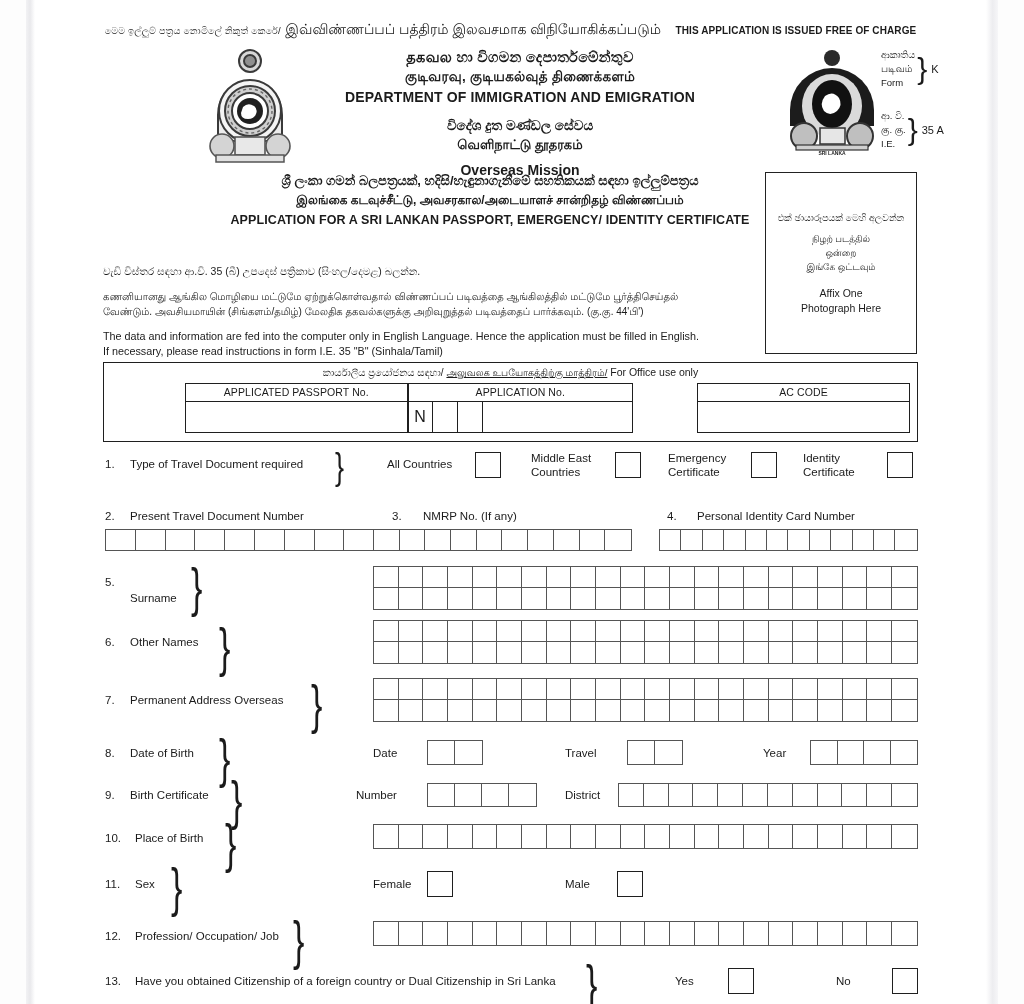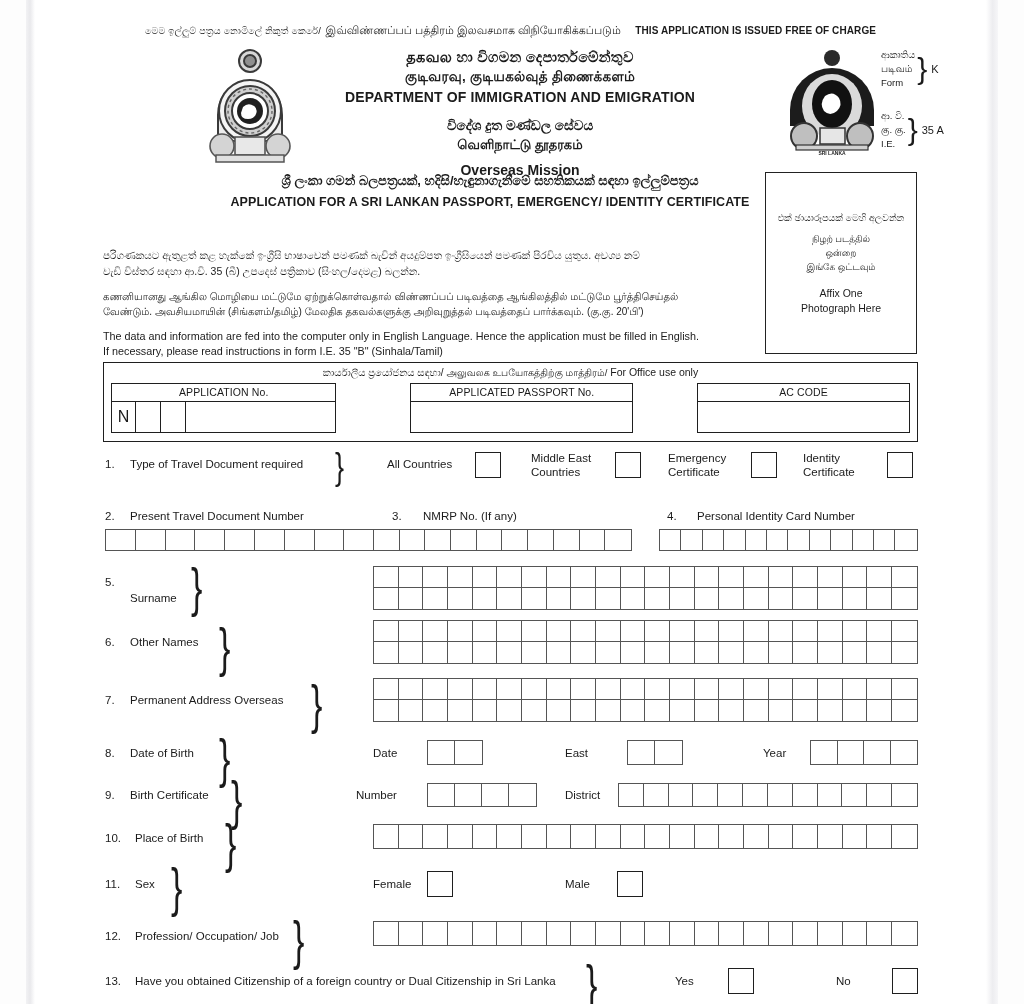--- a/index.html
+++ b/index.html
@@ -29,21 +29,21 @@
     background: #ffffff;
     color: #1b1b1b;
   }
 
   
   .topline {
     position: absolute; left: 0; top: 20px; width: 951px;
     text-align: center; white-space: nowrap;
   }
   .topline .si { font-size: 9.5px; letter-spacing: .2px; }
-  .topline .ta { font-size: 11px; }
+  .topline .ta { font-size: 14px; }
   .topline .en { font-size: 10px; font-weight: 700; letter-spacing: .1px; margin-left: 10px; }
 
   
   .emblem-left { position: absolute; left: 155px; top: 45px; width: 120px; height: 125px; }
   .emblem-right { position: absolute; left: 745px; top: 48px; width: 105px; height: 110px; }
 
   
   .heading { position: absolute; left: 260px; top: 48px; width: 450px; text-align: center; }
   .heading .l1 { font-size: 14.5px; font-weight: 700; letter-spacing: .3px; line-height: 1.35; }
   .heading .l2 { font-size: 13.5px; font-weight: 700; letter-spacing: .3px; line-height: 1.4; }
@@ -84,21 +84,21 @@
   .photobox .ta { font-size: 9px; line-height: 1.55; margin-top: 8px; }
   .photobox .en { font-size: 10.5px; line-height: 1.4; margin-top: 11px; }
 
   
   .office {
     position: absolute; left: 68px; top: 362px; width: 815px; height: 80px;
     border: 1.4px solid #1f1f1f; background: #fff;
   }
   .office .ttl { text-align: center; font-size: 10.5px; padding-top: 3px; white-space: nowrap; }
   .office .ttl .si { font-size: 10px; }
-  .office .ttl .ta { font-size: 9.5px; }
+  .office .ttl .ta { font-size: 9.5px; text-decoration: underline; }
   .office .row { display: flex; padding: 3px 7px 0 7px; gap: 0; }
   .ocell { border: 1.2px solid #1f1f1f; }
   .ocell .hd {
     text-align: center; font-size: 10.5px; font-weight: 400;
     border-bottom: 1.2px solid #1f1f1f; padding: 2px 0 3px 0; letter-spacing: .1px;
   }
   .ocell .bd { height: 30px; display: flex; }
   .ocell .bd .seg { border-right: 1.2px solid #1f1f1f; display:flex; align-items:center; justify-content:center; }
   .ocell .bd .seg:last-child { border-right: none; }
   .ocell .bd .seg .pref { font-size: 16px; }
@@ -214,31 +214,32 @@
           <div>கு. கு.</div>
           <div>I.E.</div>
         </div>
         <div class="brace">}</div>
         <div class="val">35 A</div>
       </div>
     </div>
 
     <div class="apptitle">
       <div class="si">ශ්‍රී ලංකා ගමන් බලපත්‍රයක්, හදිසි/හැඳුනාගැනීමේ සහතිකයක් සඳහා ඉල්ලුම්පත්‍රය</div>
+      <div class="ta">இலங்கை கடவுச்சீட்டு, அவசரகால/அடையாளச் சான்றிதழ் விண்ணப்பம்</div>
       <div class="en">APPLICATION FOR  A SRI LANKAN PASSPORT, EMERGENCY/ IDENTITY CERTIFICATE</div>
     </div>
 
     <div class="instr">
       <p class="si">
-        <span>පරිගණකයට ඇතුළත් කළ හැක්කේ ඉංග්‍රීසි භාෂාවෙන් පමණක් බැවින් අයදුම්පත ඉංග්‍රීසියෙන් පමණක් පිරවිය යුතුය. අවශ්‍ය නම්</span><br>
+        <br>
         <span>වැඩි විස්තර සඳහා ආ.වි. 35 (බී) උපදෙස් පත්‍රිකාව (සිංහල/දෙමළ) බලන්න.</span>
       </p>
       <p class="ta">
         <span>கணனியானது ஆங்கில மொழியை மட்டுமே ஏற்றுக்கொள்வதால் விண்ணப்பப் படிவத்தை ஆங்கிலத்தில் மட்டுமே பூர்த்திசெய்தல்</span><br>
-        <span>வேண்டும். அவசியமாயின் (சிங்களம்/தமிழ்) மேலதிக தகவல்களுக்கு அறிவுறுத்தல் படிவத்தைப் பார்க்கவும். (கு.கு. 20'பி')</span>
+        <span>வேண்டும். அவசியமாயின் (சிங்களம்/தமிழ்) மேலதிக தகவல்களுக்கு அறிவுறுத்தல் படிவத்தைப் பார்க்கவும். (கு.கு. 44'பி')</span>
       </p>
       <p class="en">
         <span>The data and information are fed into the computer only in English Language. Hence the application must be filled in English.</span><br>
         <span>If necessary, please read instructions in form I.E. 35 "B" (Sinhala/Tamil)</span>
       </p>
     </div>
 
     <div class="photobox">
       <div class="si">එක් ඡායාරූපයක් මෙහි අලවන්න</div>
       <div class="ta">
@@ -252,37 +253,37 @@
       </div>
     </div>
 
     <div class="office">
       <div class="ttl">
         <span class="si">කාර්යාලීය ප්‍රයෝජනය සඳහා/</span>
         <span class="ta">அலுவலக உபயோகத்திற்கு மாத்திரம்/</span>
         <span>For Office use only</span>
       </div>
       <div class="row">
+        <div class="ocell" style="width:232px; margin-left:74px">
+          <div class="hd">APPLICATED PASSPORT No.</div>
+          <div class="bd">
+              <div class="seg" style="flex:1"></div>
+            </div>
+        </div>
         <div class="ocell" style="width:235px">
           <div class="hd">APPLICATION No.</div>
           <div class="bd">
             <div class="seg" style="width:24px">
                 <span class="pref">N</span>
               </div>
             <div class="seg" style="width:25px"></div>
             <div class="seg" style="width:25px"></div>
             <div class="seg" style="flex:1"></div>
           </div>
         </div>
-        <div class="ocell" style="width:232px; margin-left:74px">
-          <div class="hd">APPLICATED PASSPORT No.</div>
-          <div class="bd">
-              <div class="seg" style="flex:1"></div>
-            </div>
-        </div>
         <div class="ocell" style="width:222px; margin-left:64px">
           <div class="hd">AC CODE</div>
           <div class="bd">
               <div class="seg" style="flex:1"></div>
             </div>
         </div>
       </div>
     </div>
 
     <div class="item">
@@ -527,21 +528,21 @@
       <span class="num" style="left:70px; top:747px">8.</span>
       <span class="lbl" style="left:95px; top:747px">Date of Birth</span>
       <span class="brace-tall" style="left:184px; top:737px">}</span>
 
       <span class="sublbl" style="left:338px; top:747px">Date</span>
       <div class="grid" id="g-dob-date" style="left:392px; top:740px; width:56px; height:25px">
           <div class="cell" style="width: 50%;"></div>
           <div class="cell" style="width: 50%;"></div>
         </div>
 
-      <span class="sublbl" style="left:530px; top:747px">East</span>
+      <span class="sublbl" style="left:530px; top:747px">Travel</span>
       <div class="grid" id="g-dob-month" style="left:592px; top:740px; width:56px; height:25px">
           <div class="cell" style="width: 50%;"></div>
           <div class="cell" style="width: 50%;"></div>
         </div>
 
       <span class="sublbl" style="left:728px; top:747px">Year</span>
       <div class="grid" id="g-dob-year" style="left:775px; top:740px; width:108px; height:25px">
           <div class="cell" style="width: 25%;"></div>
           <div class="cell" style="width: 25%;"></div>
           <div class="cell" style="width: 25%;"></div>

